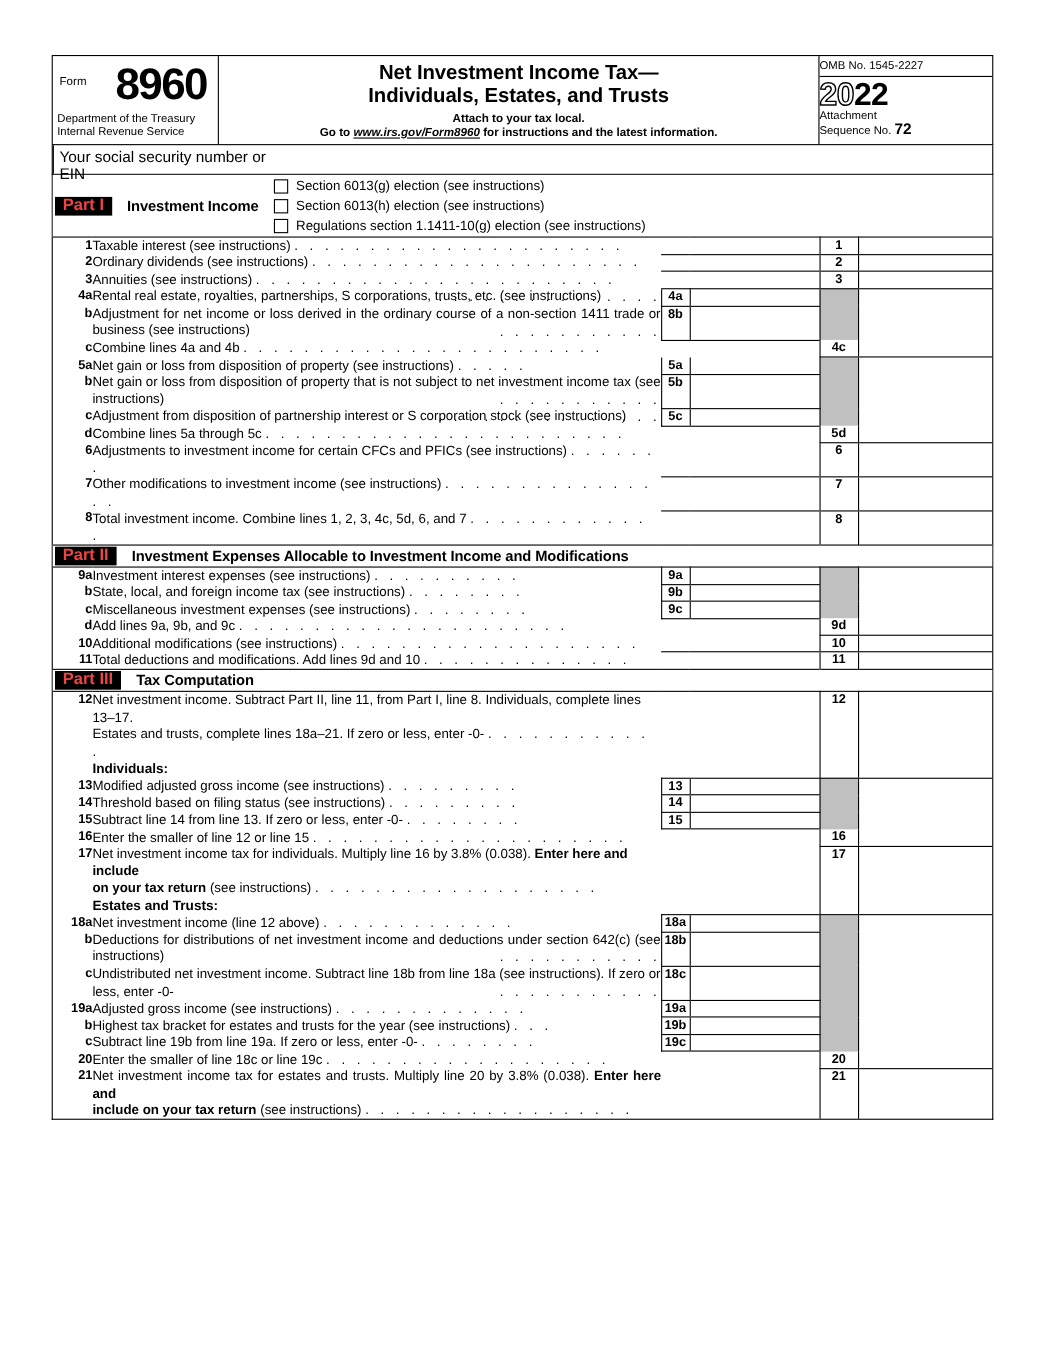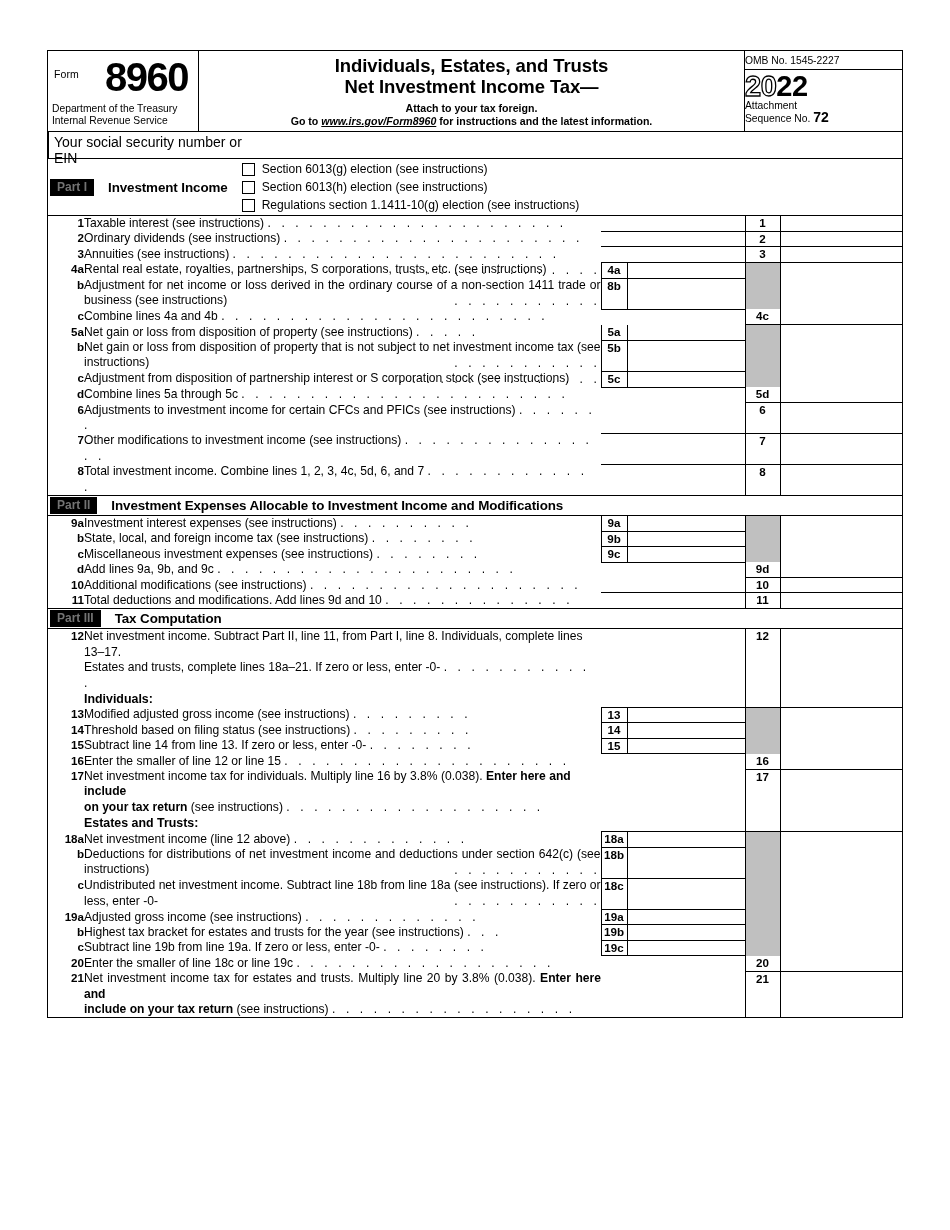--- a/index.html
+++ b/index.html
@@ -63,21 +63,21 @@
   .mainlbl{font-size:11.6px;font-weight:bold;text-align:center;vertical-align:bottom;
       padding-bottom:2px;border-left:1.6px solid #000;}
   .mainamt{border-left:1.3px solid #000;}
   .shade{background:#c0c0c0;}
   .bt{border-top:1.3px solid #000;}
   .bb{border-bottom:1.3px solid #000;}
 
   
   .partrow td{border-top:1.6px solid #000;border-bottom:1.3px solid #000;background:#fff;}
   .partbar{display:flex;align-items:center;padding:1px 0 1px 2px;}
-  .parttag{background:#000;color:#737373;font-weight:bold;font-size:12px;
+  .parttag{background:#000;color:#ef4444;font-weight:bold;font-size:15px;
       padding:1px 7px 2px 7px;line-height:14px;letter-spacing:0px;}
   .parttitle{font-weight:bold;font-size:13.4px;margin-left:14px;letter-spacing:-0.1px;}
   .elections{margin-left:14px;}
   .elect-line{display:flex;align-items:center;font-size:12.1px;line-height:18px;}
   .cbx{display:inline-block;width:11px;height:11px;border:1.3px solid #000;
       margin-right:7px;flex:none;background:#fff;}
 
   .subhead{font-weight:bold;font-size:12.4px;padding-top:1px;}
 
   
@@ -98,23 +98,23 @@
     <div class="hdr">
       <div class="hdr-left">
         <span class="formword">Form</span>
         <div class="formnum">8960</div>
         <div class="dept">
           <div>Department of the Treasury</div>
           <div>Internal Revenue Service</div>
         </div>
       </div>
       <div class="hdr-mid">
+        <div class="t1">Net Investment Income Tax—</div>
         <div class="t1">Individuals, Estates, and Trusts</div>
-        <div class="t1">Net Investment Income Tax—</div>
-        <div class="t2">Attach to your tax foreign.</div>
+        <div class="t2">Attach to your tax local.</div>
         <div class="t3"><span>Go to </span><i>www.irs.gov/Form8960</i><span> for instructions and the latest information.</span></div>
       </div>
       <div class="hdr-right">
         <div class="omb">OMB No. 1545-2227</div>
         <div class="yearbox">
           <div class="yearbig"><span class="outline">20</span><span>22</span></div>
           <div class="attach">
             <div>Attachment</div>
             <div><span>Sequence No.</span> <b>72</b></div>
           </div>

